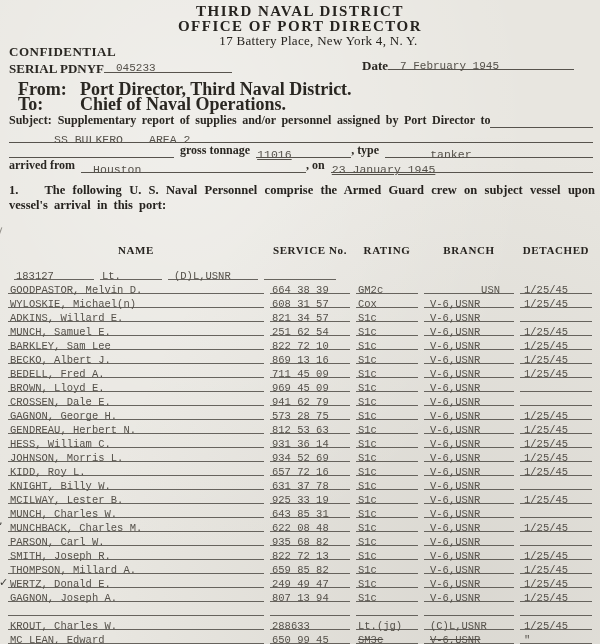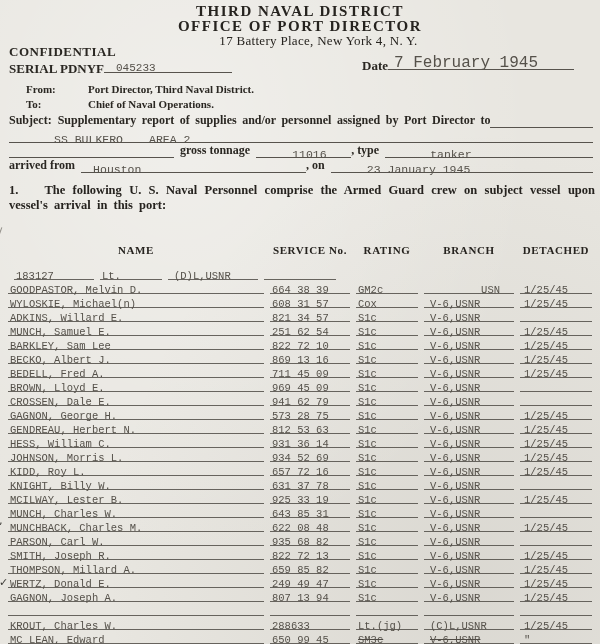--- a/index.html
+++ b/index.html
@@ -20,37 +20,37 @@
   .typed { font-family:"Liberation Mono", monospace; color:#55514a; }
 
   
   .classification { position:absolute; left:9px; top:44px; font-size:13px; font-weight:bold; letter-spacing:.5px; }
   .serial-row { position:absolute; left:9px; top:59px; font-size:13px; }
   .serial-fill { display:inline-block; position:relative; width:128px; height:13px;
                  border-bottom:1px solid #57534d; vertical-align:baseline; }
   .serial-fill .txt { position:absolute; left:12px; bottom:-2px; font-size:11px; white-space:nowrap; }
   .date-row { position:absolute; left:362px; top:56px; font-size:13px; }
   .date-fill { display:inline-block; position:relative; width:186px; height:13px; border-bottom:1px solid #57534d; }
-  .date-fill .txt { position:absolute; left:6px; bottom:-3px; font-size:16px; white-space:nowrap; }
+  .date-fill .txt { position:absolute; left:12px; bottom:-3px; font-size:11px; white-space:nowrap; }
 
   
-  .addr { position:absolute; left:26px; top:82px; font-size:11px; }
+  .addr { position:absolute; left:18px; top:82px; font-size:18px; }
   .addr-row { display:flex; line-height:15px; }
   .addr-label { width:62px; }
 
   
   .subject { position:absolute; left:9px; top:113px; width:584px; font-size:12px; }
   .subj-line { display:flex; align-items:flex-end; height:15px; }
   .subj-label { flex:0 0 auto; padding-right:6px; }
   .subj-text { flex:0 0 auto; word-spacing:2.5px; }
   .fill { position:relative; border-bottom:1px solid #57534d; height:13px; }
   .fill .txt { position:absolute; bottom:-4px; font-size:11.5px; white-space:nowrap; }
   .grow { flex:1 1 auto;margin-top:32px; }
   .w165 { flex:0 0 165px; } .w95 { flex:0 0 95px; } .w225 { flex:0 0 225px; }
-  .pos12 { left:12px; } .pos45 { left:45px; } .pos140 { left:140px; } .pos18 { left:36px; }
+  .pos12 { left:12px; } .pos45 { left:45px; } .pos140 { left:140px; } .pos18 { left:1px;text-decoration:underline; }
 
   
   .para { position:absolute; left:9px; top:183px; width:586px; font-size:12.5px;
           font-weight:bold; text-align:justify; line-height:15px; word-spacing:3px; }
   .para-num { margin-right:26px; }
 
   
   .tbl { position:absolute; left:8px; top:215px; width:586px; }
   .tbl-head { display:flex; font-size:11px; font-weight:bold; letter-spacing:.6px; height:22px;margin-top:29px; }
   .th { text-align:center; }

